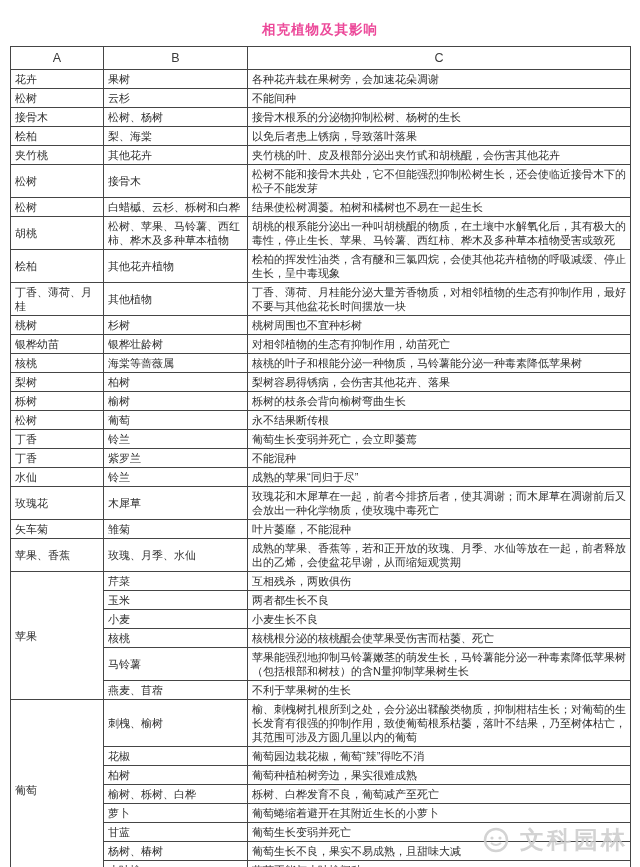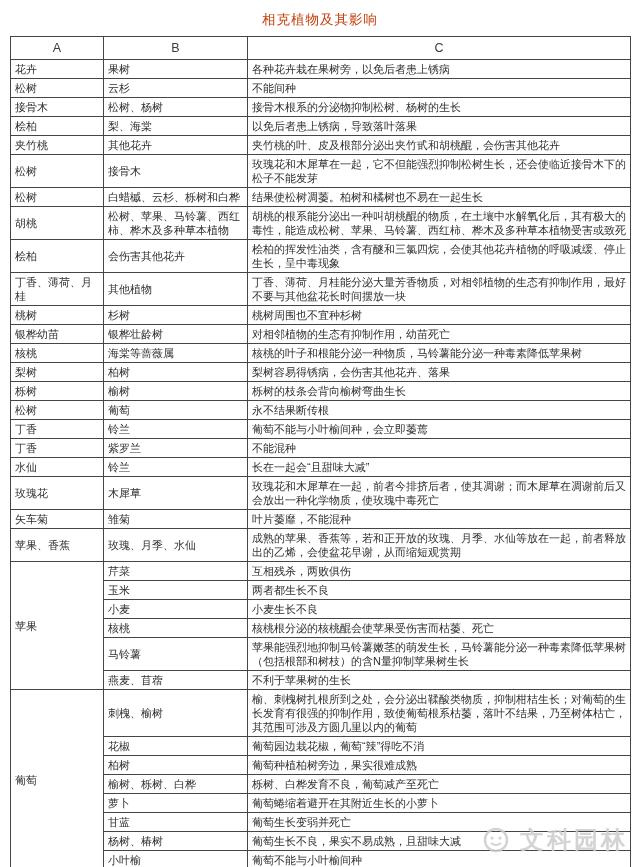--- a/index.html
+++ b/index.html
@@ -12,24 +12,24 @@
   .page {
     position: relative;
     width: 640px;
     height: 867px;
     background: #ffffff;
     overflow: hidden;
   }
   .title {
     text-align: center;
     font-size: 13.5px;
-    font-weight: normal;
+    font-weight: bold;
     letter-spacing: 1px;
-    color: #c2410c;
-    padding-top: 11px;
+    color: #ec4899;
+    padding-top: 21px;
     margin: 0 0 7px 0;
   }
   table.plants {
     border-collapse: collapse;
     table-layout: fixed;
     width: 620px;
     margin-left: 10px;
     font-size: 11px;
     color: #2f2f2f;
   }
@@ -89,21 +89,21 @@
       <tr>
         <th>A</th>
         <th>B</th>
         <th>C</th>
       </tr>
     </thead>
     <tbody>
         <tr>
           <td>花卉</td>
           <td>果树</td>
-          <td>各种花卉栽在果树旁，以免后者患上锈病</td>
+          <td>各种花卉栽在果树旁，会加速花朵凋谢</td>
         </tr>
         <tr>
           <td>松树</td>
           <td>云杉</td>
           <td>不能间种</td>
         </tr>
         <tr>
           <td>接骨木</td>
           <td>松树、杨树</td>
           <td>接骨木根系的分泌物抑制松树、杨树的生长</td>
@@ -114,35 +114,35 @@
           <td>以免后者患上锈病，导致落叶落果</td>
         </tr>
         <tr>
           <td>夹竹桃</td>
           <td>其他花卉</td>
           <td>夹竹桃的叶、皮及根部分泌出夹竹甙和胡桃醌，会伤害其他花卉</td>
         </tr>
         <tr>
           <td>松树</td>
           <td>接骨木</td>
-          <td>玫瑰花和木犀草在一起，它不但能强烈抑制松树生长，还会使临近接骨木下的松子不能发芽</td>
+          <td>松树不能和接骨木共处，它不但能强烈抑制松树生长，还会使临近接骨木下的松子不能发芽</td>
         </tr>
         <tr>
           <td>松树</td>
           <td>白蜡槭、云杉、栎树和白桦</td>
           <td>结果使松树凋萎。柏树和橘树也不易在一起生长</td>
         </tr>
         <tr>
           <td>胡桃</td>
           <td>松树、苹果、马铃薯、西红柿、桦木及多种草本植物</td>
-          <td>胡桃的根系能分泌出一种叫胡桃醌的物质，在土壤中水解氧化后，其有极大的毒性，能造成松树、苹果、马铃薯、西红柿、桦木及多种草本植物受害或致死</td>
+          <td>胡桃的根系能分泌出一种叫胡桃醌的物质，在土壤中水解氧化后，其有极大的毒性，停止生长、苹果、马铃薯、西红柿、桦木及多种草本植物受害或致死</td>
         </tr>
         <tr>
           <td>桧柏</td>
-          <td>会伤害其他花卉</td>
+          <td>其他花卉植物</td>
           <td>桧柏的挥发性油类，含有醚和三氯四烷，会使其他花卉植物的呼吸减缓、停止生长，呈中毒现象</td>
         </tr>
         <tr>
           <td>丁香、薄荷、月桂</td>
           <td>其他植物</td>
           <td>丁香、薄荷、月桂能分泌大量芳香物质，对相邻植物的生态有抑制作用，最好不要与其他盆花长时间摆放一块</td>
         </tr>
         <tr>
           <td>桃树</td>
           <td>杉树</td>
@@ -169,31 +169,31 @@
           <td>栎树的枝条会背向榆树弯曲生长</td>
         </tr>
         <tr>
           <td>松树</td>
           <td>葡萄</td>
           <td>永不结果断传根</td>
         </tr>
         <tr>
           <td>丁香</td>
           <td>铃兰</td>
-          <td>葡萄不能与小叶榆间种，会立即萎蔫</td>
+          <td>葡萄生长变弱并死亡，会立即萎蔫</td>
         </tr>
         <tr>
           <td>丁香</td>
           <td>紫罗兰</td>
           <td>不能混种</td>
         </tr>
         <tr>
           <td>水仙</td>
           <td>铃兰</td>
-          <td>长在一起会“且甜味大减”</td>
+          <td>成熟的苹果“同归于尽”</td>
         </tr>
         <tr>
           <td>玫瑰花</td>
           <td>木犀草</td>
           <td>玫瑰花和木犀草在一起，前者今排挤后者，使其凋谢；而木犀草在凋谢前后又会放出一种化学物质，使玫瑰中毒死亡</td>
         </tr>
         <tr>
           <td>矢车菊</td>
           <td>雏菊</td>
           <td>叶片萎靡，不能混种</td>

